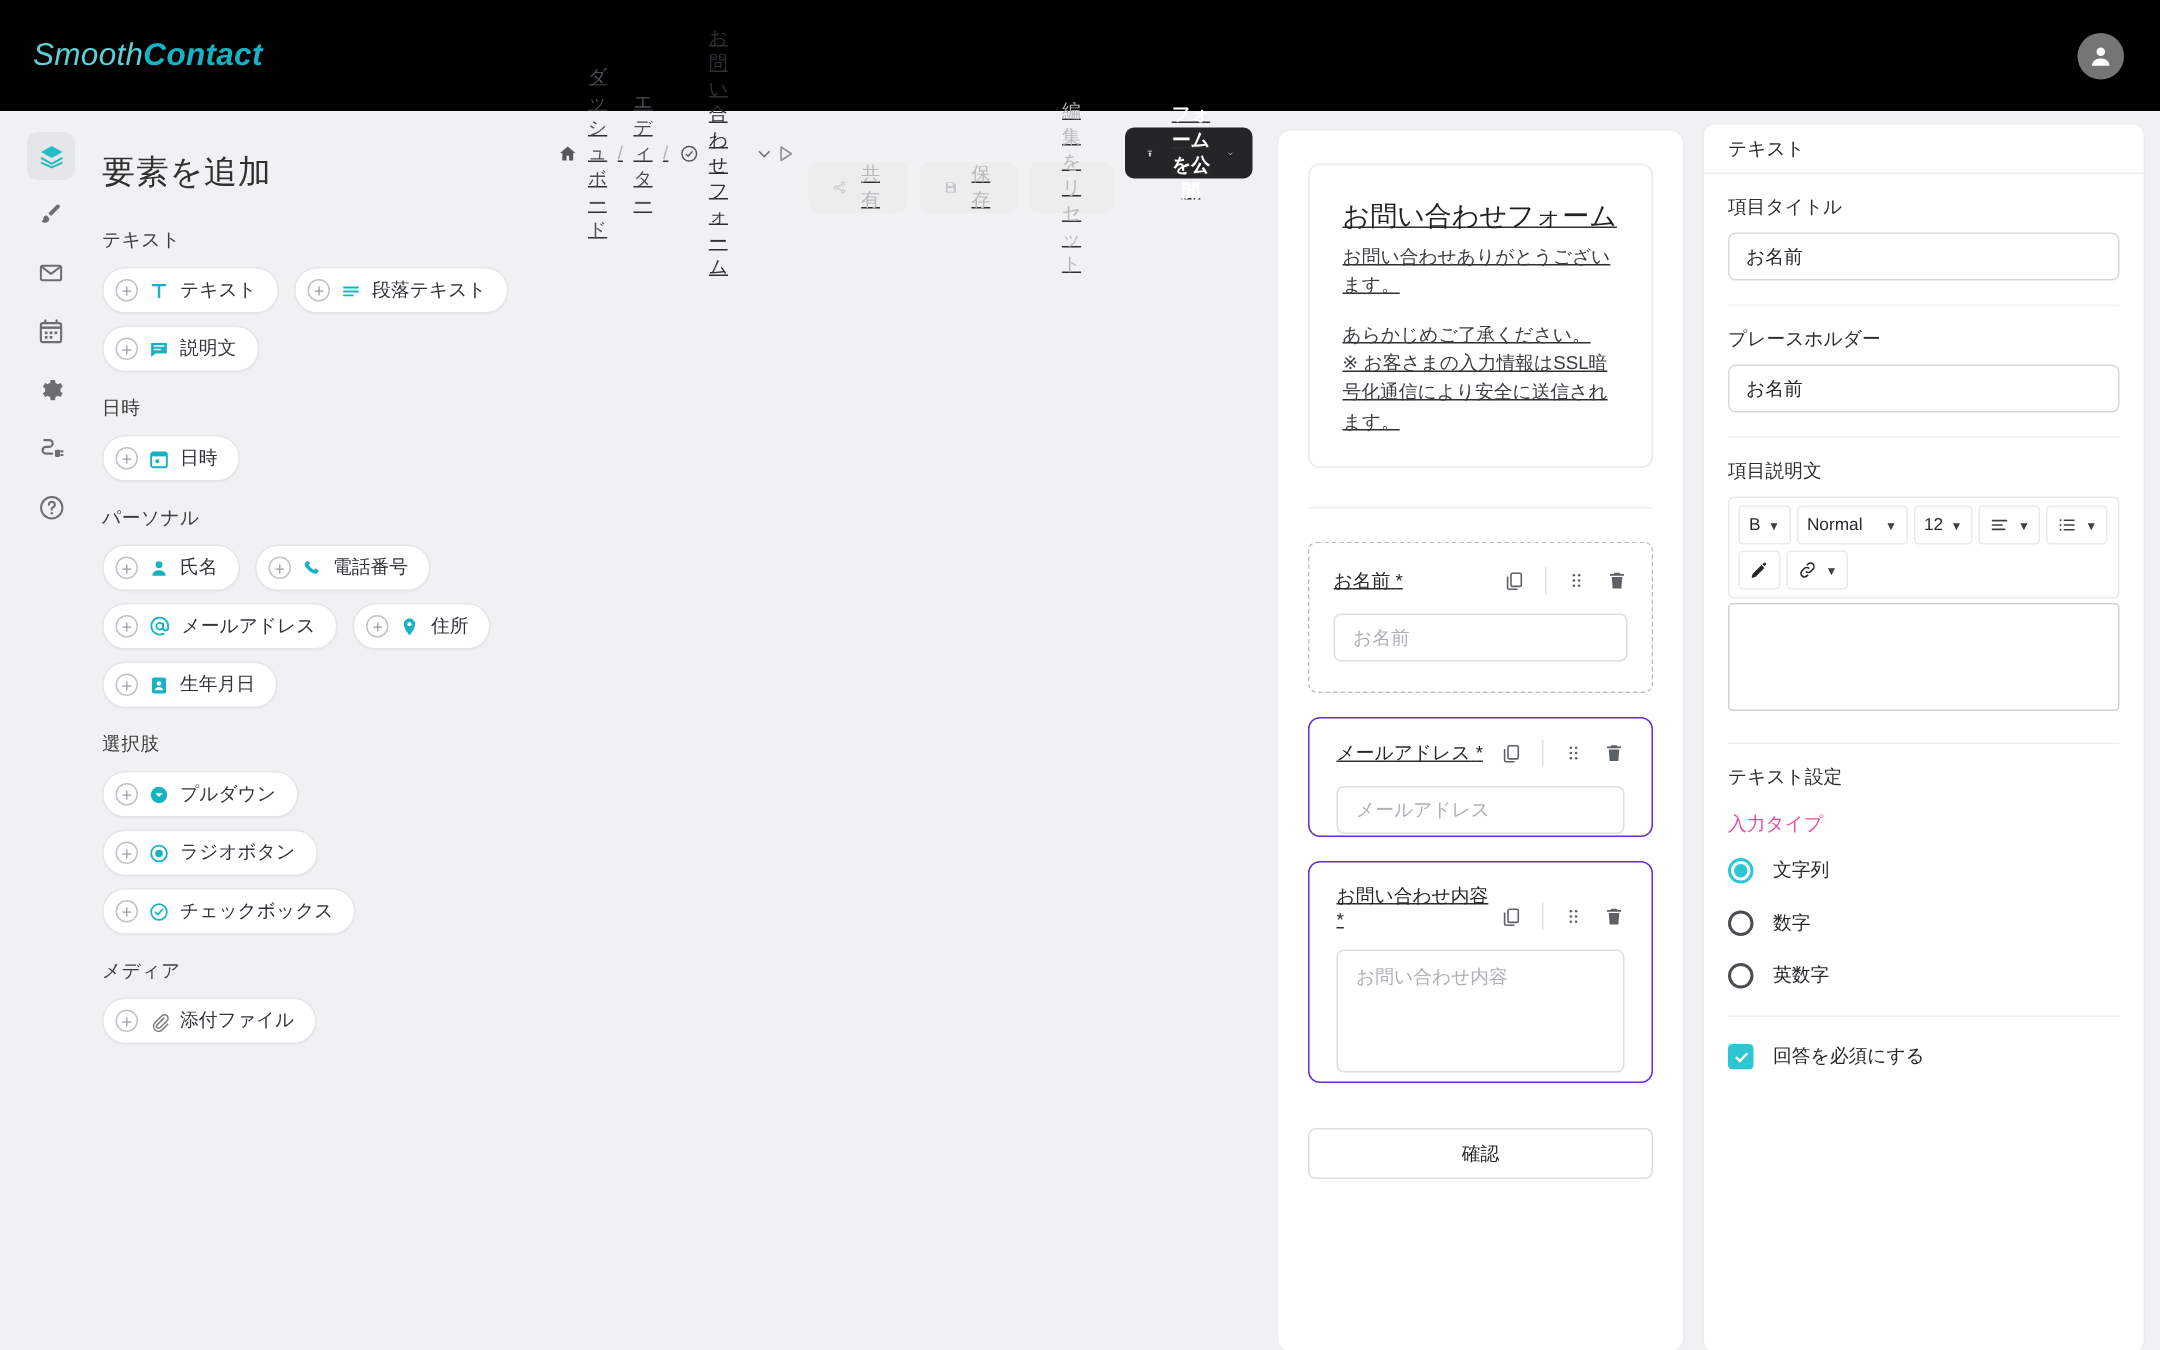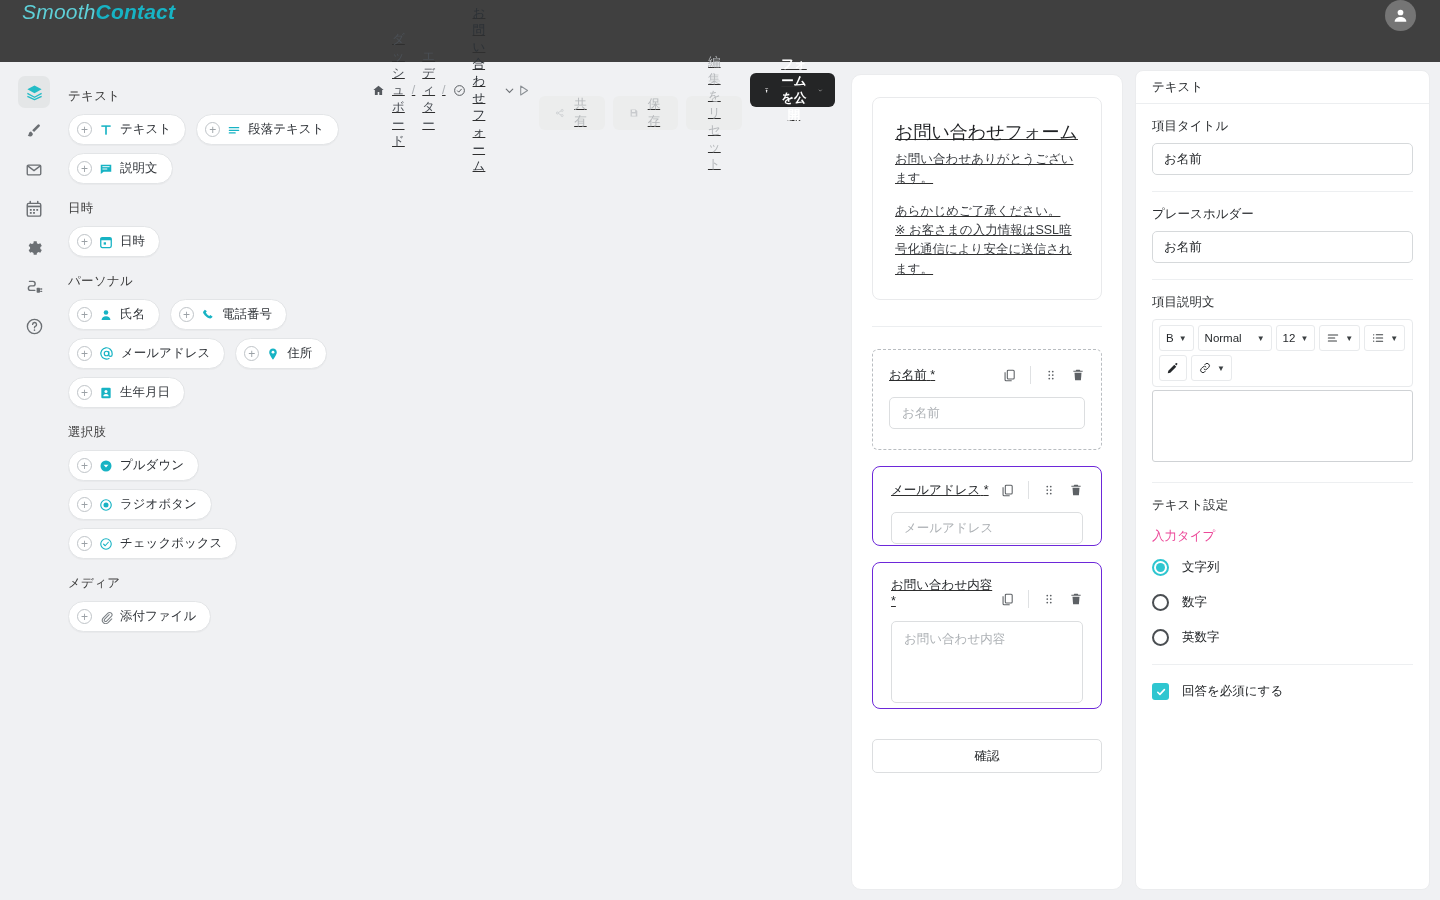--- a/index.html
+++ b/index.html
@@ -5,22 +5,22 @@
   * { box-sizing: border-box; margin: 0; padding: 0; }
   html, body {
     width: 1440px; height: 900px;
     font-family: "Liberation Sans", "DejaVu Sans", sans-serif;
     background: #f0f1f3;
     color: #2f2f2f;
     overflow: hidden;
   }
   
   .topbar {
-    height: 62px; background: #404040;
-    display: flex; align-items: flex-start; justify-content: space-between;
+    height: 74px; background: #000000;
+    display: flex; align-items: center; justify-content: space-between;
     padding: 0 24px 0 22px;
   }
   .logo { font-size: 21px; letter-spacing: .2px; white-space: nowrap; }
   .logo .s1 { font-style: italic; color: #5ed0d8; font-weight: 400; }
   .logo .s2 { font-style: italic; color: #17b3c4; font-weight: 700; }
   .avatar {
     width: 31px; height: 31px; border-radius: 50%;
     background: #757575; display: flex; align-items: center; justify-content: center;
   }
   
@@ -242,20 +242,21 @@
     <div class="rail-btn">
       <svg width="19" height="19" viewBox="0 0 24 24" fill="none" stroke="currentColor" stroke-width="1.7">
         <circle cx="12" cy="12" r="9"></circle>
         <path d="M9.6 9.4a2.5 2.5 0 1 1 3.3 2.4c-.6.3-.9.8-.9 1.5v.4" stroke-linecap="round"></path>
         <circle cx="12" cy="16.6" r="1" fill="currentColor" stroke="none"></circle>
       </svg>
     </div>
   </div>
 
   <div class="palette">
+    <h1>要素を追加</h1>
     <div id="palette-groups">
         <div class="pal-group">
           <div class="pal-group-title">テキスト</div>
           <div class="chips">
             <div class="chip">
               <span class="plus">+</span>
               <span class="chip-ico">
                 <svg width="14" height="14" viewBox="0 0 24 24" fill="currentColor">
                   <rect x="4" y="4" width="16" height="2.6"></rect>
                   <rect x="10.6" y="5" width="2.8" height="15"></rect>

